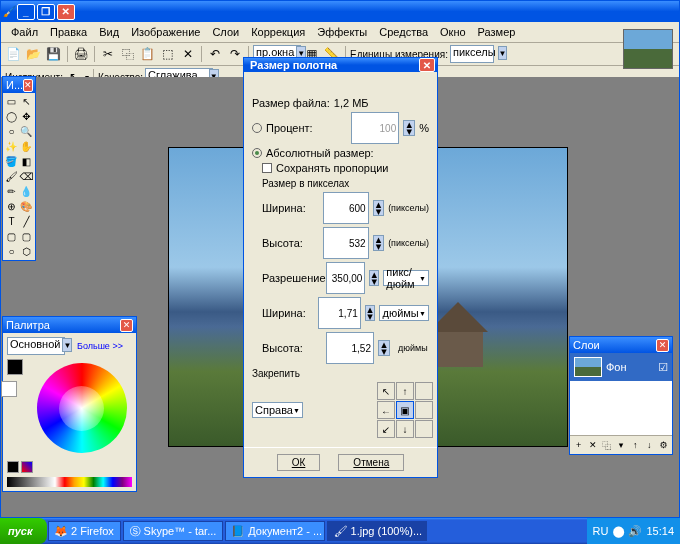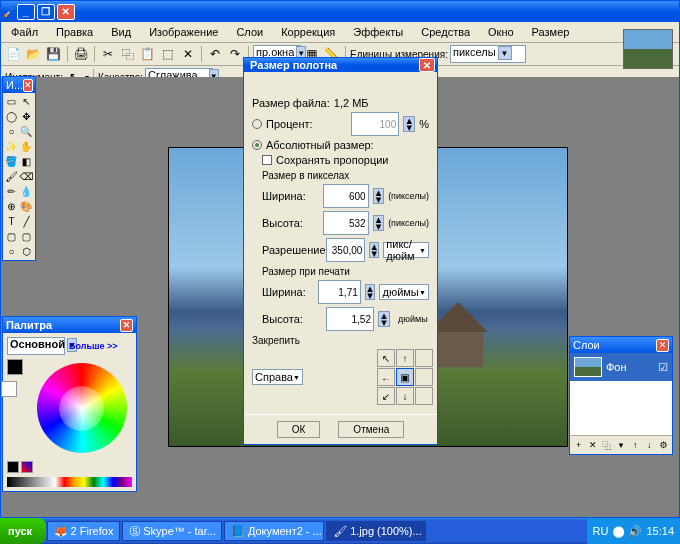--- a/index.html
+++ b/index.html
@@ -5,21 +5,21 @@
 * { margin: 0; padding: 0; box-sizing: border-box; font-family: Tahoma, sans-serif; font-size: 11px; }
 body { width: 680px; height: 544px; background: #3a6ea5; position: relative; overflow: hidden; }
 .window { background: #ece9d8; border: 1px solid #0054e3; position: absolute; }
 .titlebar { background: linear-gradient(to bottom, #3a8eff 0%, #0054e3 50%, #0054e3 100%); color: white; height: 21px; display: flex; align-items: center; padding: 0 2px; font-weight: bold; }
 .titlebar-small { background: linear-gradient(to bottom, #3a8eff 0%, #0054e3 100%); color: white; height: 16px; display: flex; align-items: center; justify-content: space-between; padding: 0 3px; font-size: 10px; }
 .titlebar .title { flex: 1; margin-left: 4px; font-size: 12px; }
 .winbtns { display: flex; gap: 2px; }
 .winbtn { width: 18px; height: 16px; border: 1px solid white; border-radius: 2px; display: flex; align-items: center; justify-content: center; color: white; font-weight: bold; font-size: 10px; cursor: pointer; }
 .winbtn.close { background: #e35848; }
 .winbtn.other { background: #0054e3; }
-.menubar { background: #ece9d8; display: flex; padding: 2px 4px; gap: 6px; border-bottom: 1px solid #aca899; }
+.menubar { background: #ece9d8; display: flex; padding: 2px 4px; gap: 0; border-bottom: 1px solid #aca899; }
 .menuitem { padding: 2px 6px; cursor: pointer; }
 .toolbar { background: #ece9d8; display: flex; align-items: center; padding: 2px 4px; gap: 2px; border-bottom: 1px solid #aca899; }
 .tbtn { width: 18px; height: 18px; border: 1px solid transparent; display: flex; align-items: center; justify-content: center; cursor: pointer; font-size: 12px; }
 .sep { width: 1px; height: 16px; background: #aca899; margin: 0 2px; }
 .combo { border: 1px solid #7f9db9; background: white; height: 18px; display: flex; padding: 0 2px; font-size: 10px; }
 .combo-arrow { width: 14px; height: 14px; background: #c1d2ee; border: 1px solid #7f9db9; display: flex; align-items: center; justify-content: center; margin-left: 2px; font-size: 8px; }
 .workspace { position: absolute; top: 76px; left: 0; right: 0; bottom: 0; background: #808080; }
 .canvas-img { position: absolute; top: 147px; left: 168px; width: 400px; height: 300px; background: linear-gradient(to bottom, #6ca8d8 0%, #9cc8e8 40%, #3a5a85 55%, #4a6a95 60%, #5a7a3a 75%, #3a5a2a 100%); border: 1px solid #000; }
 .house { position: absolute; top: 50%; left: 65%; width: 60px; height: 70px; }
 .house-body { position: absolute; bottom: 0; width: 50px; height: 35px; background: #6a5a4a; left: 5px; }
@@ -27,43 +27,43 @@
 .tools-panel { position: absolute; top: 76px; left: 2px; width: 34px; background: #ece9d8; border: 1px solid #0054e3; }
 .tools-grid { display: grid; grid-template-columns: 1fr 1fr; gap: 0; padding: 1px; }
 .tool { width: 15px; height: 15px; display: flex; align-items: center; justify-content: center; cursor: pointer; font-size: 10px; border: 1px solid transparent; }
 .dialog { position: absolute; top: 57px; left: 243px; width: 195px; background: #ece9d8; border: 1px solid #0054e3; z-index: 100; }
 .dialog-body { padding: 6px 8px; font-size: 10px; margin-top: 16px; }
 .dialog-row { display: flex; align-items: center; margin: 3px 0; gap: 4px; }
 .dialog-label { font-size: 10px; }
 .radio { width: 10px; height: 10px; border-radius: 50%; border: 1px solid #666; display: inline-flex; align-items: center; justify-content: center; }
 .radio.checked::after { content: ''; width: 4px; height: 4px; background: #4a8a4a; border-radius: 50%; }
 .chk { width: 10px; height: 10px; border: 1px solid #666; background: white; display: inline-block; }
-.numinput { border: 1px solid #7f9db9; background: white; width: 48px; height: 24px; text-align: right; padding: 0 2px; font-size: 10px; display: flex; align-items: center; justify-content: flex-end; }
+.numinput { border: 1px solid #7f9db9; background: white; width: 48px; height: 32px; text-align: right; padding: 0 2px; font-size: 10px; display: flex; align-items: center; justify-content: flex-end; }
 .spinbtn { width: 12px; height: 16px; background: #c1d2ee; border: 1px solid #7f9db9; font-size: 7px; display: flex; flex-direction: column; }
 .spinbtn span { flex: 1; text-align: center; line-height: 7px; }
 .dlg-combo { border: 1px solid #7f9db9; background: white; height: 16px; width: 56px; display: flex; align-items: center; padding: 0 2px; font-size: 9px; justify-content: space-between; }
 .anchor-grid { display: grid; grid-template-columns: repeat(3, 18px); grid-template-rows: repeat(3, 18px); gap: 1px; margin-left: 70px; }
 .anchor-cell { border: 1px solid #999; background: #ece9d8; display: flex; align-items: center; justify-content: center; font-size: 10px; cursor: pointer; }
 .anchor-cell.active { background: #c1d2ee; border: 1px solid #0054e3; }
-.dlg-buttons { display: flex; justify-content: center; gap: 18px; padding: 6px; border-top: 1px solid #fff; }
+.dlg-buttons { display: flex; justify-content: center; gap: 18px; padding: 6px; border-top: 1px solid #fff; text-decoration: underline; }
 .btn { border: 1px solid #999; background: #ece9d8; padding: 2px 14px; font-size: 10px; cursor: pointer; }
-.palette-panel { position: absolute; top: 316px; left: 2px; width: 135px; background: #ece9d8; border: 1px solid #0054e3; font-weight: bold; }
+.palette-panel { position: absolute; top: 316px; left: 2px; width: 135px; background: #ece9d8; border: 1px solid #0054e3; }
 .palette-body { padding: 4px; }
 .colorwheel { width: 90px; height: 90px; border-radius: 50%; background: conic-gradient(red, yellow, lime, cyan, blue, magenta, red); margin: 4px auto; position: relative; }
 .colorwheel::after { content: ''; position: absolute; top: 25%; left: 25%; width: 50%; height: 50%; background: radial-gradient(white, transparent); border-radius: 50%; }
 .swatch-strip { height: 10px; background: linear-gradient(to right, #000, #333, #666, #999, #ccc, #fff, red, orange, yellow, green, cyan, blue, purple, magenta); }
 .layers-panel { position: absolute; top: 336px; left: 569px; width: 104px; background: #ece9d8; border: 1px solid #0054e3; }
 .layer-item { display: flex; align-items: center; padding: 4px; background: #316ac5; color: white; gap: 4px; }
 .layer-thumb { width: 28px; height: 20px; background: linear-gradient(to bottom, #6ca8d8 50%, #4a6a3a 50%); border: 1px solid #fff; }
 .layer-list { background: white; height: 82px; }
 .layer-tools { display: flex; padding: 2px; gap: 1px; background: #ece9d8; border-top: 1px solid #aca899; }
 .layer-tools .tbtn { width: 14px; height: 14px; font-size: 9px; }
 .navigator { position: absolute; top: 28px; right: 6px; width: 50px; height: 40px; background: linear-gradient(to bottom, #6ca8d8 50%, #4a6a3a 50%); border: 1px solid #666; }
 .taskbar { position: absolute; bottom: 0; left: 0; right: 0; height: 26px; background: linear-gradient(to bottom, #3a8eff 0%, #245edb 8%, #245edb 92%, #1941a5 100%); display: flex; align-items: center; }
-.start { background: linear-gradient(to bottom, #3c0 0%, #290 100%); height: 26px; padding: 0 14px 0 8px; display: flex; align-items: center; color: white; font-weight: bold; border-radius: 0 8px 8px 0; }
+.start { background: linear-gradient(to bottom, #3c0 0%, #290 100%); height: 26px; padding: 0 14px 0 8px; display: flex; align-items: center; color: white; font-weight: bold; font-style: italic; border-radius: 0 8px 8px 0; }
 .task { background: #3a8eff; border: 1px solid #1941a5; height: 20px; margin: 0 1px; padding: 0 6px; display: flex; align-items: center; color: white; font-size: 10px; max-width: 100px; overflow: hidden; white-space: nowrap; }
 .task.active { background: #1941a5; }
 .tray { margin-left: auto; background: #1290e9; height: 26px; padding: 0 6px; display: flex; align-items: center; color: white; font-size: 10px; gap: 4px; }
 .closebtn-sm { width: 13px; height: 13px; background: #e35848; color: white; border: 1px solid white; border-radius: 2px; display: flex; align-items: center; justify-content: center; font-size: 9px; cursor: pointer; }
 .fgswatch { width: 16px; height: 16px; background: #000; border: 1px solid #999; }
 .bgswatch { width: 16px; height: 16px; background: #fff; border: 1px solid #999; margin-left: -6px; margin-top: 6px; }
 .indent { margin-left: 10px; }
 .section-label { font-size: 10px; margin-top: 4px; }
 </style>
 </head>
@@ -107,21 +107,21 @@
     <div class="tbtn">↷</div>
     <div class="sep"></div>
     <div class="combo" style="width:48px">
         <span>пр.окна</span>
         <span class="combo-arrow">▼</span>
       </div>
     <div class="tbtn">▦</div>
     <div class="tbtn">📏</div>
     <div class="sep"></div>
     <span class="dialog-label">Единицы измерения:</span>
-    <div class="combo" style="width:76px">
+    <div class="combo" style="width:44px">
         <span>пикселы</span>
         <span class="combo-arrow">▼</span>
       </div>
   </div>
   <div class="toolbar">
     <span class="dialog-label">Инструмент:</span>
     <div class="tbtn">↖</div>
     <span style="font-size:8px">▾</span>
     <div class="sep"></div>
     <span class="dialog-label">Качество:</span>
@@ -225,21 +225,20 @@
       <div class="numinput">350,00</div>
       <div class="spinbtn">
           <span>▴</span>
           <span>▾</span>
         </div>
       <div class="dlg-combo">
           <span>пикс/дюйм</span>
           <span style="font-size:7px">▼</span>
         </div>
     </div>
-    <div class="section-label indent">Размер при печати</div>
     <div class="dialog-row indent">
       <span style="width:60px">Ширина:</span>
       <div class="numinput">1,71</div>
       <div class="spinbtn">
           <span>▴</span>
           <span>▾</span>
         </div>
       <div class="dlg-combo">
           <span>дюймы</span>
           <span style="font-size:7px">▼</span>
@@ -278,21 +277,21 @@
     <button class="btn">Отмена</button>
   </div>
 </div>
 
 <div class="palette-panel">
   <div class="titlebar-small">
     <span>Палитра</span>
     <div class="closebtn-sm">✕</div>
   </div>
   <div class="palette-body">
-    <div style="display:flex;align-items:center;gap:4px">
+    <div style="display:flex;align-items:center;gap:12px">
       <div class="combo" style="width:58px;font-size:9px">
           <span>Основной</span>
           <span class="combo-arrow">▼</span>
         </div>
       <span style="font-size:9px;color:#00f;cursor:pointer">Больше &gt;&gt;</span>
     </div>
     <div style="display:flex;margin-top:4px">
       <div style="position:relative;width:24px">
         <div class="fgswatch"></div>
         <div class="bgswatch"></div>

